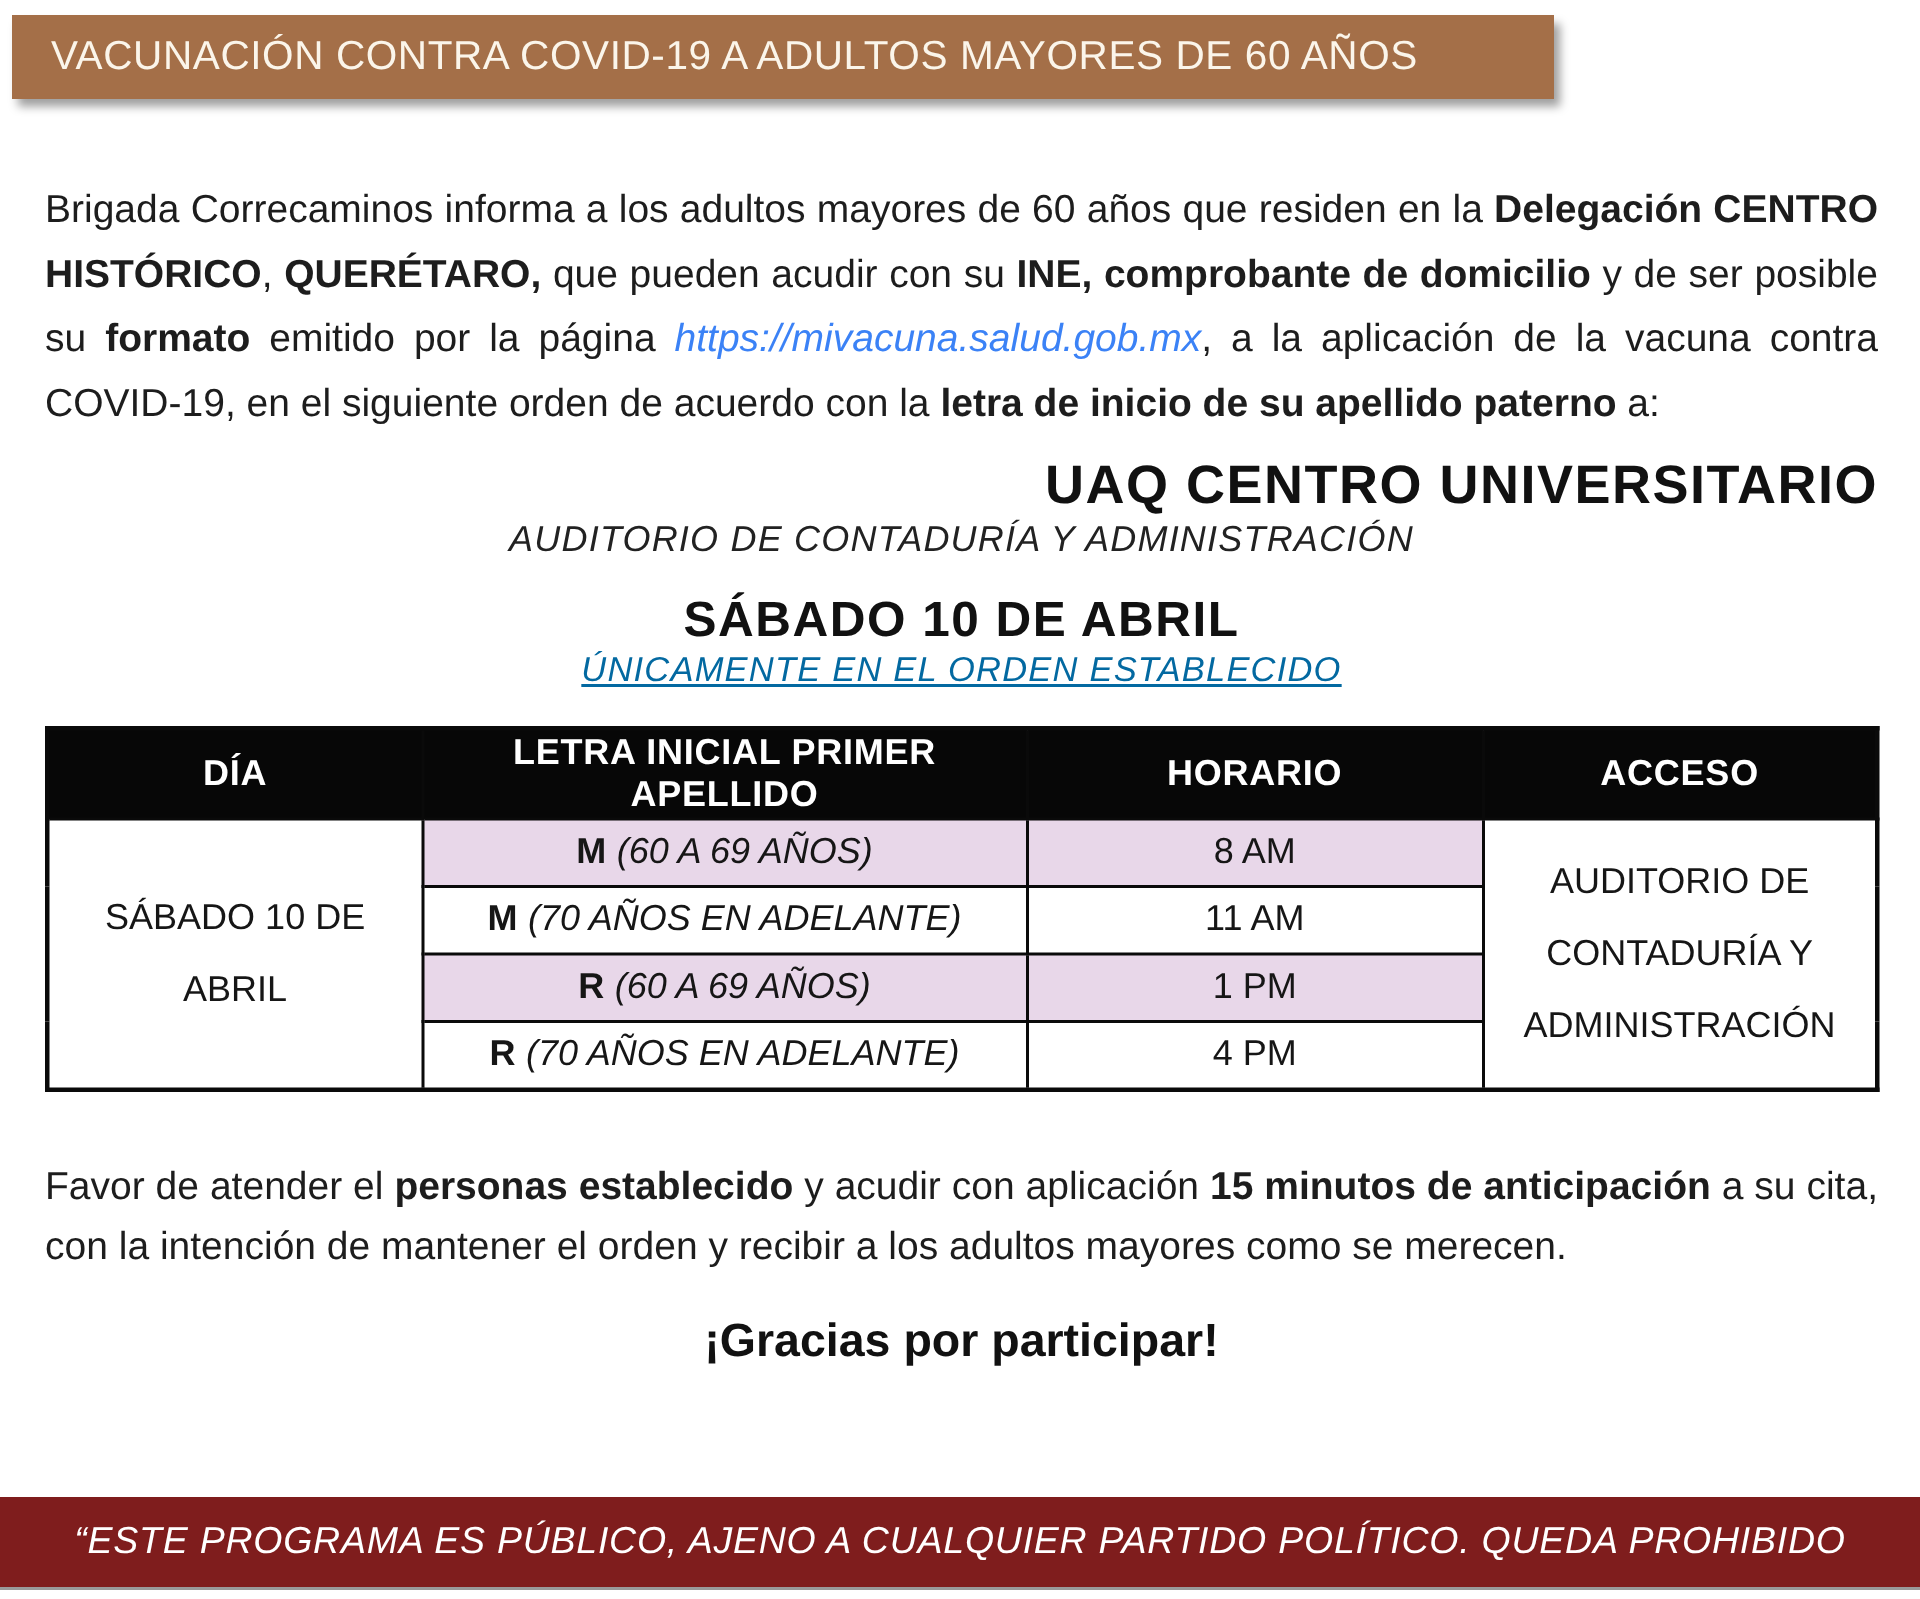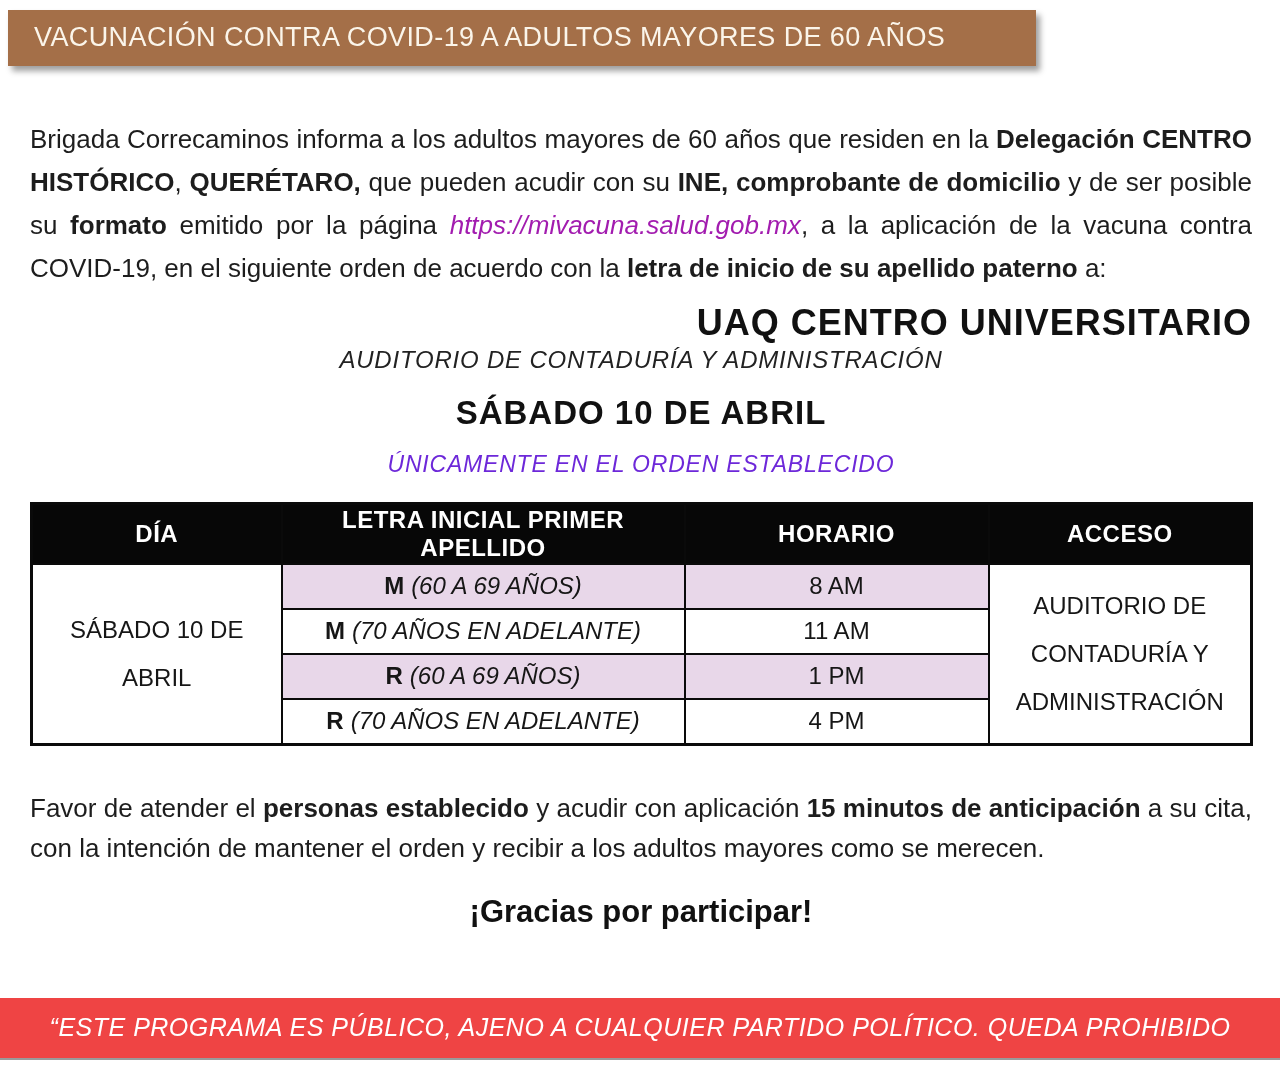--- a/index.html
+++ b/index.html
@@ -11,25 +11,25 @@
   .banner{
     position:absolute;left:8px;top:10px;width:1028px;box-sizing:border-box;
     background:#A46F48;color:#FBF5EA;padding:11px 26px 12px 26px;
     box-shadow:4px 5px 6px rgba(0,0,0,0.38);
   }
   .banner-line{font-weight:normal;font-size:27px;line-height:33px;letter-spacing:0.4px;}
   
   .body-col{position:absolute;left:30px;top:104px;width:1222px;}
   .intro{font-size:26px;line-height:1.65;text-align:justify;margin:14px 0 0 0;}
   .b{font-weight:bold;}
-  .url{font-style:italic;color:#a21caf;}
+  .url{font-style:italic;color:#3b82f6;}
   .venue-title{margin-top:12px;text-align:right;font-size:36px;font-weight:bold;letter-spacing:1px;color:#111;}
   .venue-sub{margin-top:2px;text-align:center;font-size:24px;font-style:italic;letter-spacing:0.8px;color:#222;}
   .date-title{margin-top:20px;text-align:center;font-size:33px;font-weight:bold;letter-spacing:1px;color:#111;}
-  .date-sub{margin-top:19px;text-align:center;font-size:23px;font-style:italic;letter-spacing:0.8px;color:#6d28d9;}
+  .date-sub{margin-top:1px;text-align:center;font-size:23px;font-style:italic;letter-spacing:0.8px;color:#0369a1;text-decoration:underline;}
   
   table.sched{
     margin-top:24px;width:1220px;border-collapse:collapse;table-layout:fixed;
     border:3px solid #0a0a0a;
   }
   table.sched col.c1{width:250px;}
   table.sched col.c2{width:403px;}
   table.sched col.c3{width:304px;}
   table.sched col.c4{width:263px;}
   table.sched th{
@@ -42,21 +42,21 @@
   }
   table.sched td.shaded{background:#E8D7E9;}
   table.sched td.span-cell{line-height:2.0;background:#ffffff;}
   .grp{font-style:italic;margin-left:7px;margin-top:22px;}
   
   .notice{margin-top:42px;font-size:26px;line-height:1.55;text-align:justify;}
   .guarantee{margin-top:16px;font-size:26px;line-height:1.5;font-style:italic;text-align:left;color:#222;}
   .thanks{margin-top:26px;text-align:center;font-size:31px;font-weight:bold;color:#111;}
   
   .footer{
-    position:absolute;left:0;right:0;bottom:6px;background:#ef4444;color:#ffffff;
+    position:absolute;left:0;right:0;bottom:6px;background:#7f1d1d;color:#ffffff;
     text-align:center;padding:10px 40px 12px 40px;border-bottom:2px solid #9a9a9a;
   }
   .footer-line{font-size:25px;line-height:38px;font-style:italic;letter-spacing:0.5px;}
 </style>
 </head>
 <body>
 
 <div class="page">
 
   <div class="banner">

